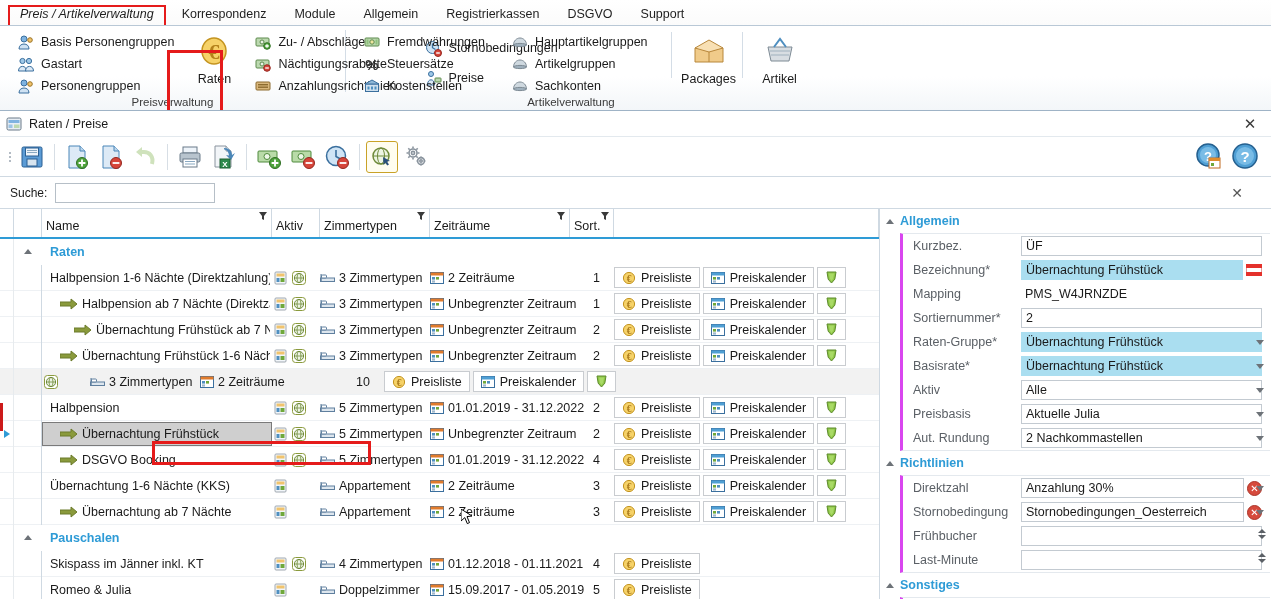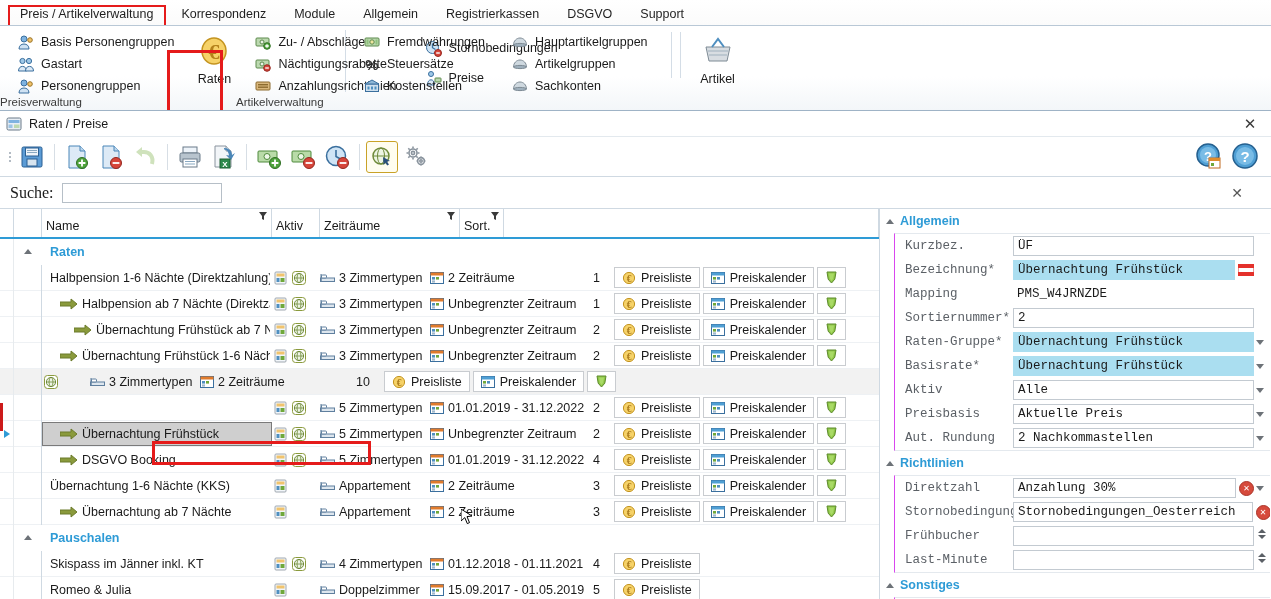--- a/index.html
+++ b/index.html
@@ -10,31 +10,31 @@
     font-size:12px; color:#1a1a1a;
     background:#ffffff; overflow:hidden;
     -webkit-font-smoothing:antialiased;
   }
 
   
   .ribbon { position:relative; width:1271px; height:110px; background:#ffffff; }
   .ribbon-tabs { display:flex; align-items:flex-end; height:25px; padding-left:6px;
                  background:linear-gradient(#ffffff,#fbfbfb); }
   .rtab { padding:3px 14px 4px; font-size:12.5px; color:#1f1f1f; cursor:default; white-space:nowrap; }
-  .rtab.active { position:relative; }
+  .rtab.active { position:relative;font-style:italic; }
   .rtab-hl { position:absolute; left:2px; top:1px; width:158px; height:23px;
              border:2.5px solid #e51b1b; box-sizing:border-box; }
 
   .ribbon-body { position:relative; height:85px; border-top:1px solid #b9c8d6;
                  background:linear-gradient(#ffffff 0%,#ffffff 60%,#f3f6f9 100%);
                  display:flex; }
   .rgroup { position:relative; height:84px; display:flex; flex-direction:column;
             justify-content:space-between; padding:4px 0 0 0; }
   .rgroup-inner { display:flex; align-items:flex-start; padding:2px 8px 0 8px; }
-  .rgroup-title { font-size:11.5px; color:#3a3a3a; padding-bottom:9px; }
+  .rgroup-title { text-align:center; font-size:11.5px; color:#3a3a3a; padding-bottom:9px; }
   .rsep { width:1px; background:#d4dde6; margin:4px 0 18px 0; align-self:stretch; }
 
   .rcol { display:flex; flex-direction:column; gap:2px; padding:0 6px; }
   .ritem { display:flex; align-items:center; gap:6px; padding:1px 3px; font-size:12.5px;
            color:#1a1a1a; white-space:nowrap; cursor:default; }
   .ritem .ico { width:18px; height:18px; flex:0 0 18px; display:inline-flex;
                 align-items:center; justify-content:center; }
 
   .rbig { display:flex; flex-direction:column; align-items:center; justify-content:flex-start;
           width:62px; padding:2px 2px 0; cursor:default; }
@@ -58,21 +58,21 @@
              align-items:center; gap:2px; }
   .tb-grip i { width:2px; height:2px; background:#9aa5b1; border-radius:50%; display:block;}
   .tb-btn { width:32px; height:32px; display:flex; align-items:center; justify-content:center;
             border:1px solid transparent; border-radius:3px; }
   .tb-btn.framed { border:1px solid #c9a227; background:#fffdf0; }
   .tb-sep { width:1px; height:26px; background:#d7dee5; margin:0 4px; }
   .tb-right { margin-left:auto; display:flex; align-items:center; gap:4px; padding-right:4px;}
 
   .search-bar { height:32px; display:flex; align-items:center; gap:8px; padding:0 10px;
                 border-bottom:1px solid #cfd9e2; background:#fff; }
-  .search-bar label { font-size:16px;font-family:Liberation Serif, serif; }
+  .search-bar label { font-size:12px; }
   .search-bar input { width:160px; height:20px; border:1px solid #b6bfc7; font-size:12px;
                       padding:1px 4px; outline:none; background:#fff; }
   .search-x { margin-left:auto; color:#555; font-size:14px; padding-right:18px; }
 
   
   .main { display:flex; height:calc(489px - 26px - 40px - 32px); }
   .left { width:880px; position:relative; border-right:1px solid #cfd9e2; overflow:hidden;}
   .right { width:390px; background:#ffffff; overflow:hidden; }
 
   
@@ -111,22 +111,22 @@
   .gbtn.ico-only { padding:0 6px; }
   .red-edge { position:absolute; left:0; top:194px; width:3px; height:28px; background:#cc1a1a; }
   .blue-arrow { width:0;height:0;border-left:6px solid #2e9bd6;border-top:4px solid transparent;
                 border-bottom:4px solid transparent; }
 
   
   .sect { display:flex; align-items:center; height:24px; gap:6px; padding-left:6px; }
   .sect .tri { width:0;height:0;border-left:4px solid transparent;border-right:4px solid transparent;
                border-bottom:5px solid #6d7278; }
   .sect .st { color:#2e9bd6; font-weight:bold; font-size:12.5px; }
-  .prows { border-top:1px solid #e4e9ee; border-bottom:1px solid #e4e9ee; margin-left:14px;
-           border-left:1px solid #d946ef;font-family:Liberation Mono, monospace; }
+  .prows { border-top:1px solid #e4e9ee; border-bottom:1px solid #e4e9ee; margin-left:20px;
+           border-left:3px solid #d946ef; }
   .prow { display:flex; align-items:center; height:24px; }
   .plab { width:118px; flex:0 0 118px; padding-left:10px; color:#5b6066; font-size:12.5px; }
   .pval { flex:1; display:flex; align-items:center; position:relative; }
   .fld { height:20px; width:100%; border:1px solid #c3cad1; background:#fff;
          display:flex; align-items:center; padding:0 4px; font-size:12.5px; }
   .fld.hi { background:#aadef0; border-color:#aadef0; }
   .fld.plain { border:none; background:transparent; }
   .fld.drop { padding-right:16px; }
   .caret { position:absolute; right:6px; top:8px; width:0;height:0;
            border-left:4px solid transparent;border-right:4px solid transparent;
@@ -134,21 +134,21 @@
   .spin { position:absolute; right:4px; top:3px; display:flex; flex-direction:column; gap:2px; }
   .spin i { width:0;height:0;border-left:4px solid transparent;border-right:4px solid transparent; display:block;}
   .spin i.up { border-bottom:4px solid #5b6066; }
   .spin i.dn { border-top:4px solid #5b6066; }
   .xbtn { width:15px;height:15px;border-radius:50%;background:#d64a3c;color:#fff;
           display:flex;align-items:center;justify-content:center;font-size:10px;
           margin-left:3px; flex:0 0 15px; border:1px solid #ab3428;}
   .flagi { width:16px;height:12px;margin-left:3px;flex:0 0 16px;}
   .basis-hl { position:absolute; left:152px; top:330px; width:219px; height:24px;
               border:3px solid #e51b1b; box-sizing:border-box; z-index:5; pointer-events:none;}
-  .pad-right { padding-right:16px; }
+  .pad-right { padding-right:8px; }
   svg { display:block; }
 </style>
 </head>
 <body>
 
 <div class="ribbon">
 
   <div class="ribbon-tabs">
     <div class="rtab active">
       <span>Preis / Artikelverwaltung</span>
@@ -334,20 +334,30 @@
                   <path d="M1.5 11c0-4 3-7 6.5-7s6.5 3 6.5 7z" fill="#cfd9e0" stroke="#7e8b95"></path>
                   <ellipse cx="8" cy="11" rx="6.5" ry="1.6" fill="#9fb0bd" stroke="#7e8b95"></ellipse>
                 </svg>
             </span>
             <span>Sachkonten</span>
           </div>
         </div>
 
         <div class="rsep" style="margin:0 6px 18px 14px;"></div>
 
+        <div class="rbig">
+          <span class="ico">
+            <svg width="34" height="30" viewBox="0 0 34 30">
+              <path d="M3 12h28v14H3z" fill="#f0cb8a" stroke="#b8873b"></path>
+              <path d="M3 12l14-8 14 8-14 4z" fill="#f8e0b4" stroke="#b8873b"></path>
+              <path d="M17 16v10" stroke="#b8873b"></path>
+            </svg>
+          </span>
+          <span class="lbl">Packages</span>
+        </div>
 
         <div class="rsep" style="margin:0 6px 18px 2px;"></div>
 
         <div class="rbig">
           <span class="ico">
             <svg width="34" height="30" viewBox="0 0 34 30">
               <path d="M5 11h24l-3 14H8z" fill="#d8dde2" stroke="#7e8b95"></path>
               <path d="M11 11L17 3l6 8" fill="none" stroke="#4f8fc0" stroke-width="2"></path>
               <path d="M7 15h20M8 19h18" stroke="#9fb0bd"></path>
             </svg>
@@ -521,20 +531,28 @@
           <span>Name</span>
           <span class="fil">
             <svg width="8" height="9" viewBox="0 0 8 9">
                 <path d="M0 0h8L5 4v4L3 7V4z" fill="#3a3a3a"></path>
               </svg>
           </span>
         </div>
         <div class="gh" style="width:48px">
           <span>Aktiv</span>
         </div>
+        <div class="gh" style="width:110px">
+          <span>Zimmertypen</span>
+          <span class="fil">
+            <svg width="8" height="9" viewBox="0 0 8 9">
+                <path d="M0 0h8L5 4v4L3 7V4z" fill="#3a3a3a"></path>
+              </svg>
+          </span>
+        </div>
         <div class="gh" style="width:140px">
           <span>Zeiträume</span>
           <span class="fil">
             <svg width="8" height="9" viewBox="0 0 8 9">
                 <path d="M0 0h8L5 4v4L3 7V4z" fill="#3a3a3a"></path>
               </svg>
           </span>
         </div>
         <div class="gh" style="width:44px">
           <span>Sort.</span>
@@ -967,20 +985,24 @@
                   </svg>
                 </span>
               </span>
             </div>
           </div>
           <div class="grow">
             <div class="gmarker"></div>
             <div class="gindent"></div>
             <div class="c-name">
               <div class="namebox"></div>
+              <span class="nm">
+                <span style="margin-left:0px"></span>
+                <span>Halbpension</span>
+              </span>
             </div>
             <div class="c-icons">
               <span>
                 <svg width="14" height="14" viewBox="0 0 14 14">
                   <rect x="1" y="1" width="11" height="12" rx="1" fill="#f2f6fa" stroke="#a0a8b0"></rect>
                   <rect x="2.5" y="2.5" width="8" height="3" fill="#f0c36d"></rect>
                   <rect x="2.5" y="7" width="3" height="4" fill="#4f8fc0"></rect>
                   <rect x="6.5" y="7" width="4" height="4" fill="#6fa83a"></rect>
                 </svg>
               </span>
@@ -1568,21 +1590,21 @@
           <div class="prow">
             <span class="plab">Aktiv</span>
             <span class="pval pad-right">
               <span class="fld drop">Alle</span>
               <span class="caret"></span>
             </span>
           </div>
           <div class="prow">
             <span class="plab">Preisbasis</span>
             <span class="pval pad-right">
-              <span class="fld drop">Aktuelle Preis</span>
+              <span class="fld drop">Aktuelle Julia</span>
               <span class="caret"></span>
             </span>
           </div>
           <div class="prow">
             <span class="plab">Aut. Rundung</span>
             <span class="pval pad-right">
               <span class="fld drop">2 Nachkommastellen</span>
               <span class="caret"></span>
             </span>
           </div>

